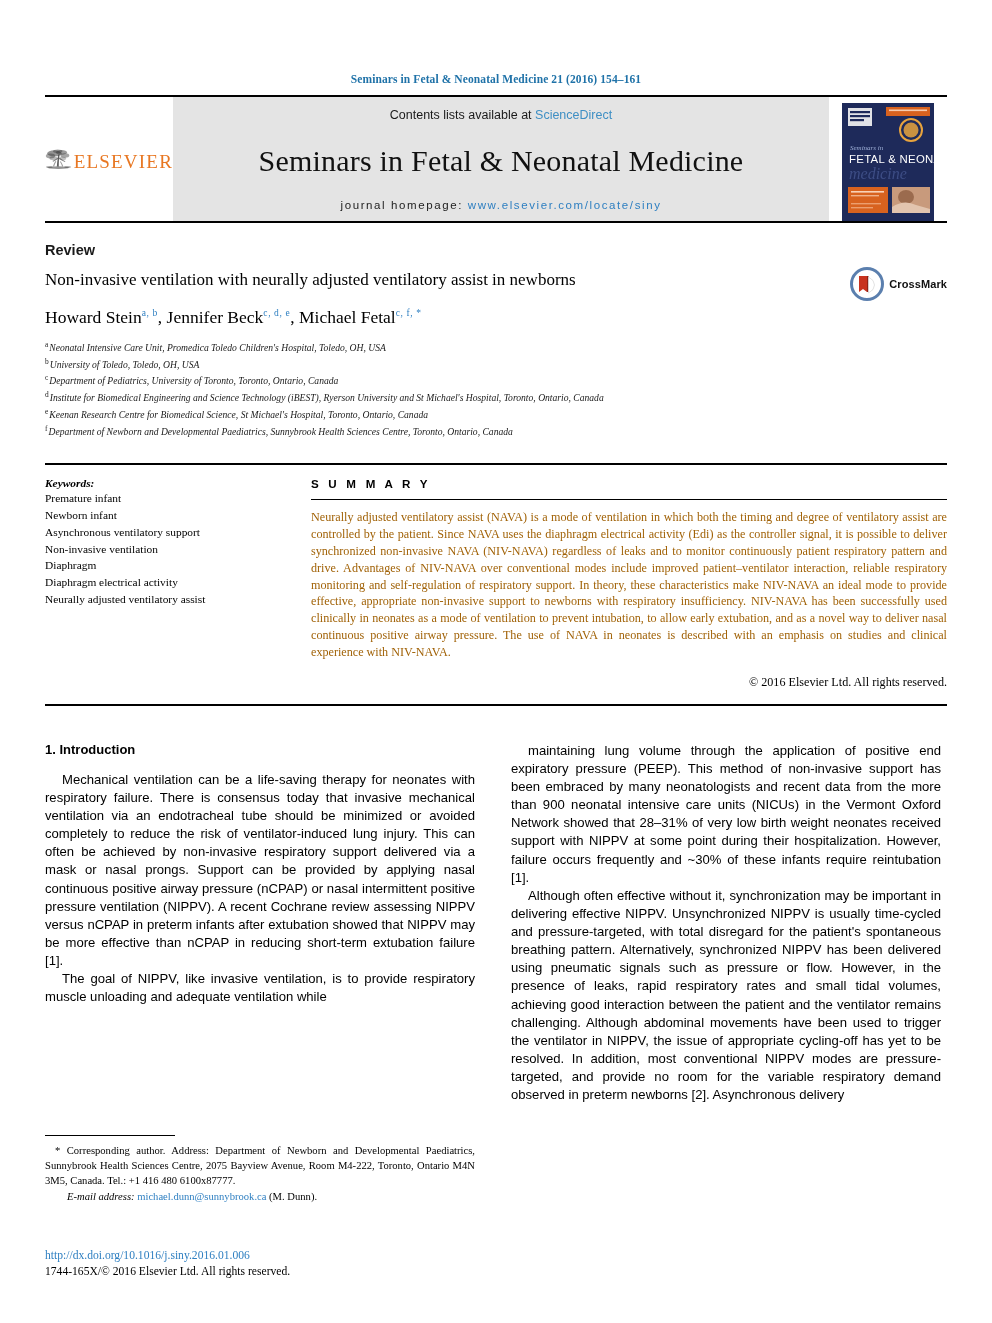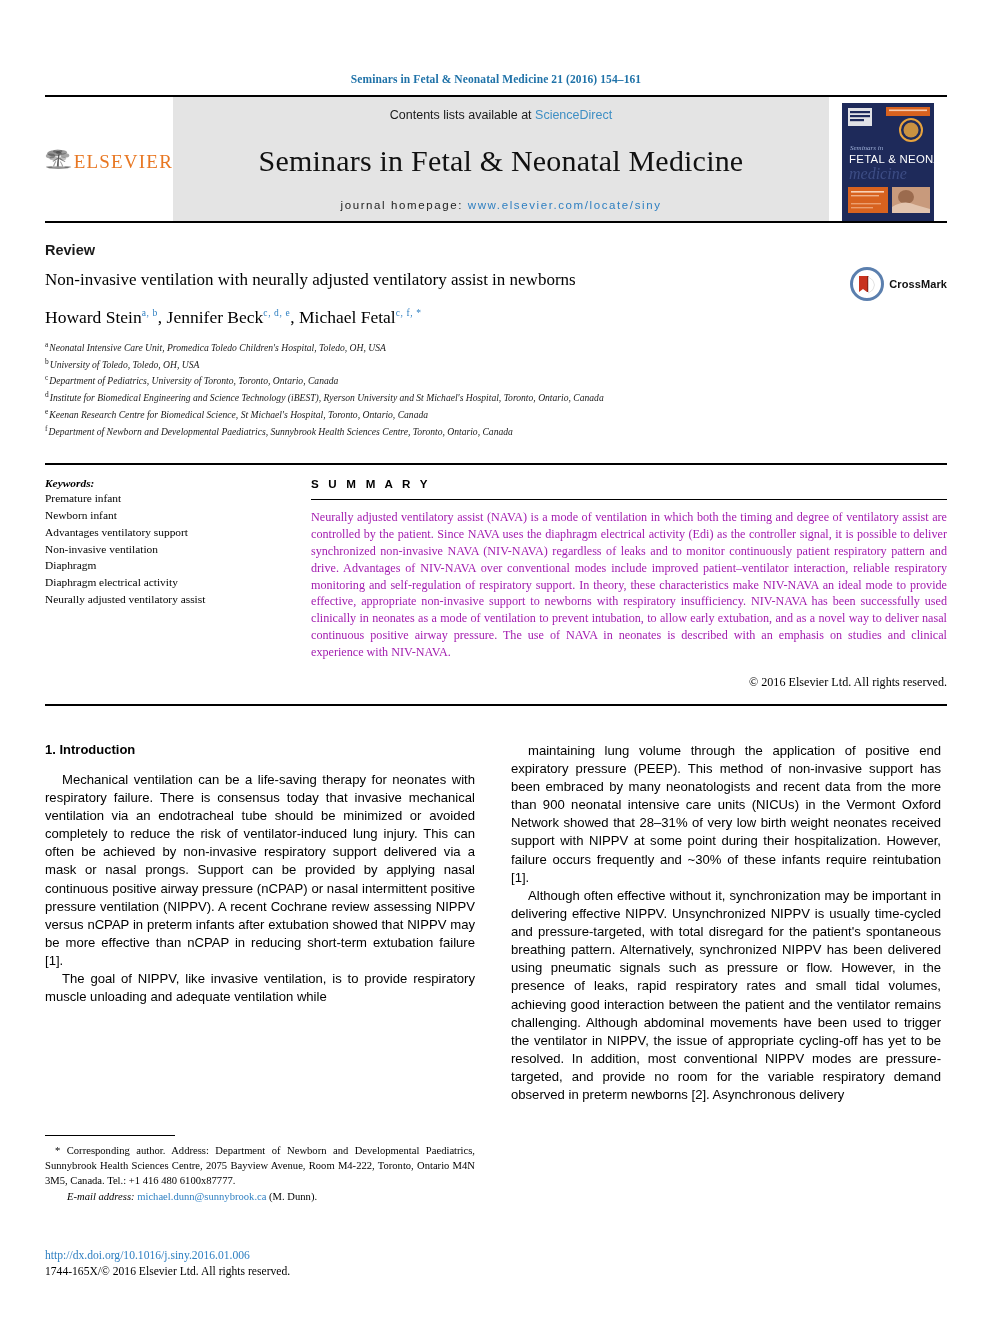--- a/index.html
+++ b/index.html
@@ -205,21 +205,21 @@
   }
   .sum-rule {
     border-top: 1.1px solid #000;
     margin-bottom: 9px;
   }
   .sum-text {
     font-family: "Liberation Serif", serif;
     font-size: 12.15px;
     line-height: 1.385;
     text-align: justify;
-    color: #a21caf;
+    color: #a16207;
   }
   .sum-copy {
     font-family: "Liberation Serif", serif;
     font-size: 12.15px;
     text-align: right;
     margin-top: 14px;
   }
 
   
   .body-cols {
@@ -397,21 +397,21 @@
       <span class="crossmark-label">CrossMark</span>
     </div>
   </div>
 
   <div class="abstract-wrap">
     <div class="kw-col">
       <div class="kw-title">Keywords:</div>
       <div class="kw-list">
         <div>Premature infant</div>
         <div>Newborn infant</div>
-        <div>Advantages ventilatory support</div>
+        <div>Asynchronous ventilatory support</div>
         <div>Non-invasive ventilation</div>
         <div>Diaphragm</div>
         <div>Diaphragm electrical activity</div>
         <div>Neurally adjusted ventilatory assist</div>
       </div>
     </div>
     <div class="sum-col">
       <div class="sum-head">S U M M A R Y</div>
       <div class="sum-rule"></div>
       <div class="sum-text">Neurally adjusted ventilatory assist (NAVA) is a mode of ventilation in which both the timing and degree of ventilatory assist are controlled by the patient. Since NAVA uses the diaphragm electrical activity (Edi) as the controller signal, it is possible to deliver synchronized non-invasive NAVA (NIV-NAVA) regardless of leaks and to monitor continuously patient respiratory pattern and drive. Advantages of NIV-NAVA over conventional modes include improved patient–ventilator interaction, reliable respiratory monitoring and self-regulation of respiratory support. In theory, these characteristics make NIV-NAVA an ideal mode to provide effective, appropriate non-invasive support to newborns with respiratory insufficiency. NIV-NAVA has been successfully used clinically in neonates as a mode of ventilation to prevent intubation, to allow early extubation, and as a novel way to deliver nasal continuous positive airway pressure. The use of NAVA in neonates is described with an emphasis on studies and clinical experience with NIV-NAVA.</div>

